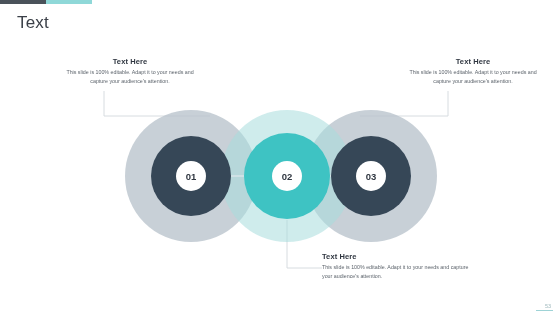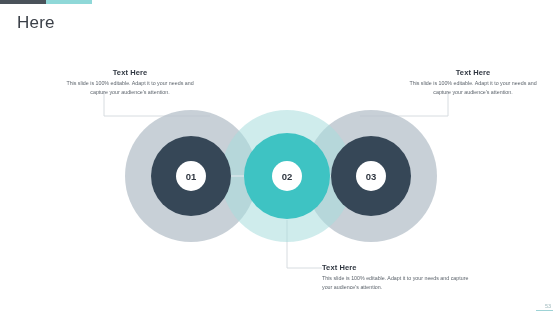--- a/index.html
+++ b/index.html
@@ -57,21 +57,21 @@
 
   
   .callout {
     position: absolute;
     width: 146px;
   }
   .callout .ct-head {
     font-size: 7.5px;
     font-weight: bold;
     color: #2f3640;
-    margin: 11px 0 2px 0;
+    margin: 0 0 2px 0;
     letter-spacing: 0.1px;
   }
   .callout .ct-body {
     font-size: 5.3px;
     line-height: 1.75;
     color: #5d646c;
     margin: 0;
   }
   .callout.center { text-align: center; }
   .callout.left   { text-align: left; }
@@ -98,21 +98,21 @@
   }
 </style>
 </head>
 <body>
 
 <div class="slide">
 
   <div class="accent-bar accent-dark"></div>
   <div class="accent-bar accent-teal"></div>
 
-  <div class="page-title">Here</div>
+  <div class="page-title">Text</div>
 
   <svg class="venn" viewBox="0 0 560 315">
 
     <g>
 
       <path d="M104,91 L104,116 L210,116" fill="none" stroke="#d3d8dd" stroke-width="0.9"></path>
 
       <path d="M448,91 L448,116 L360,116" fill="none" stroke="#d3d8dd" stroke-width="0.9"></path>
 
       <path d="M287,220 L287,268 L322,268" fill="none" stroke="#d3d8dd" stroke-width="0.9"></path>

